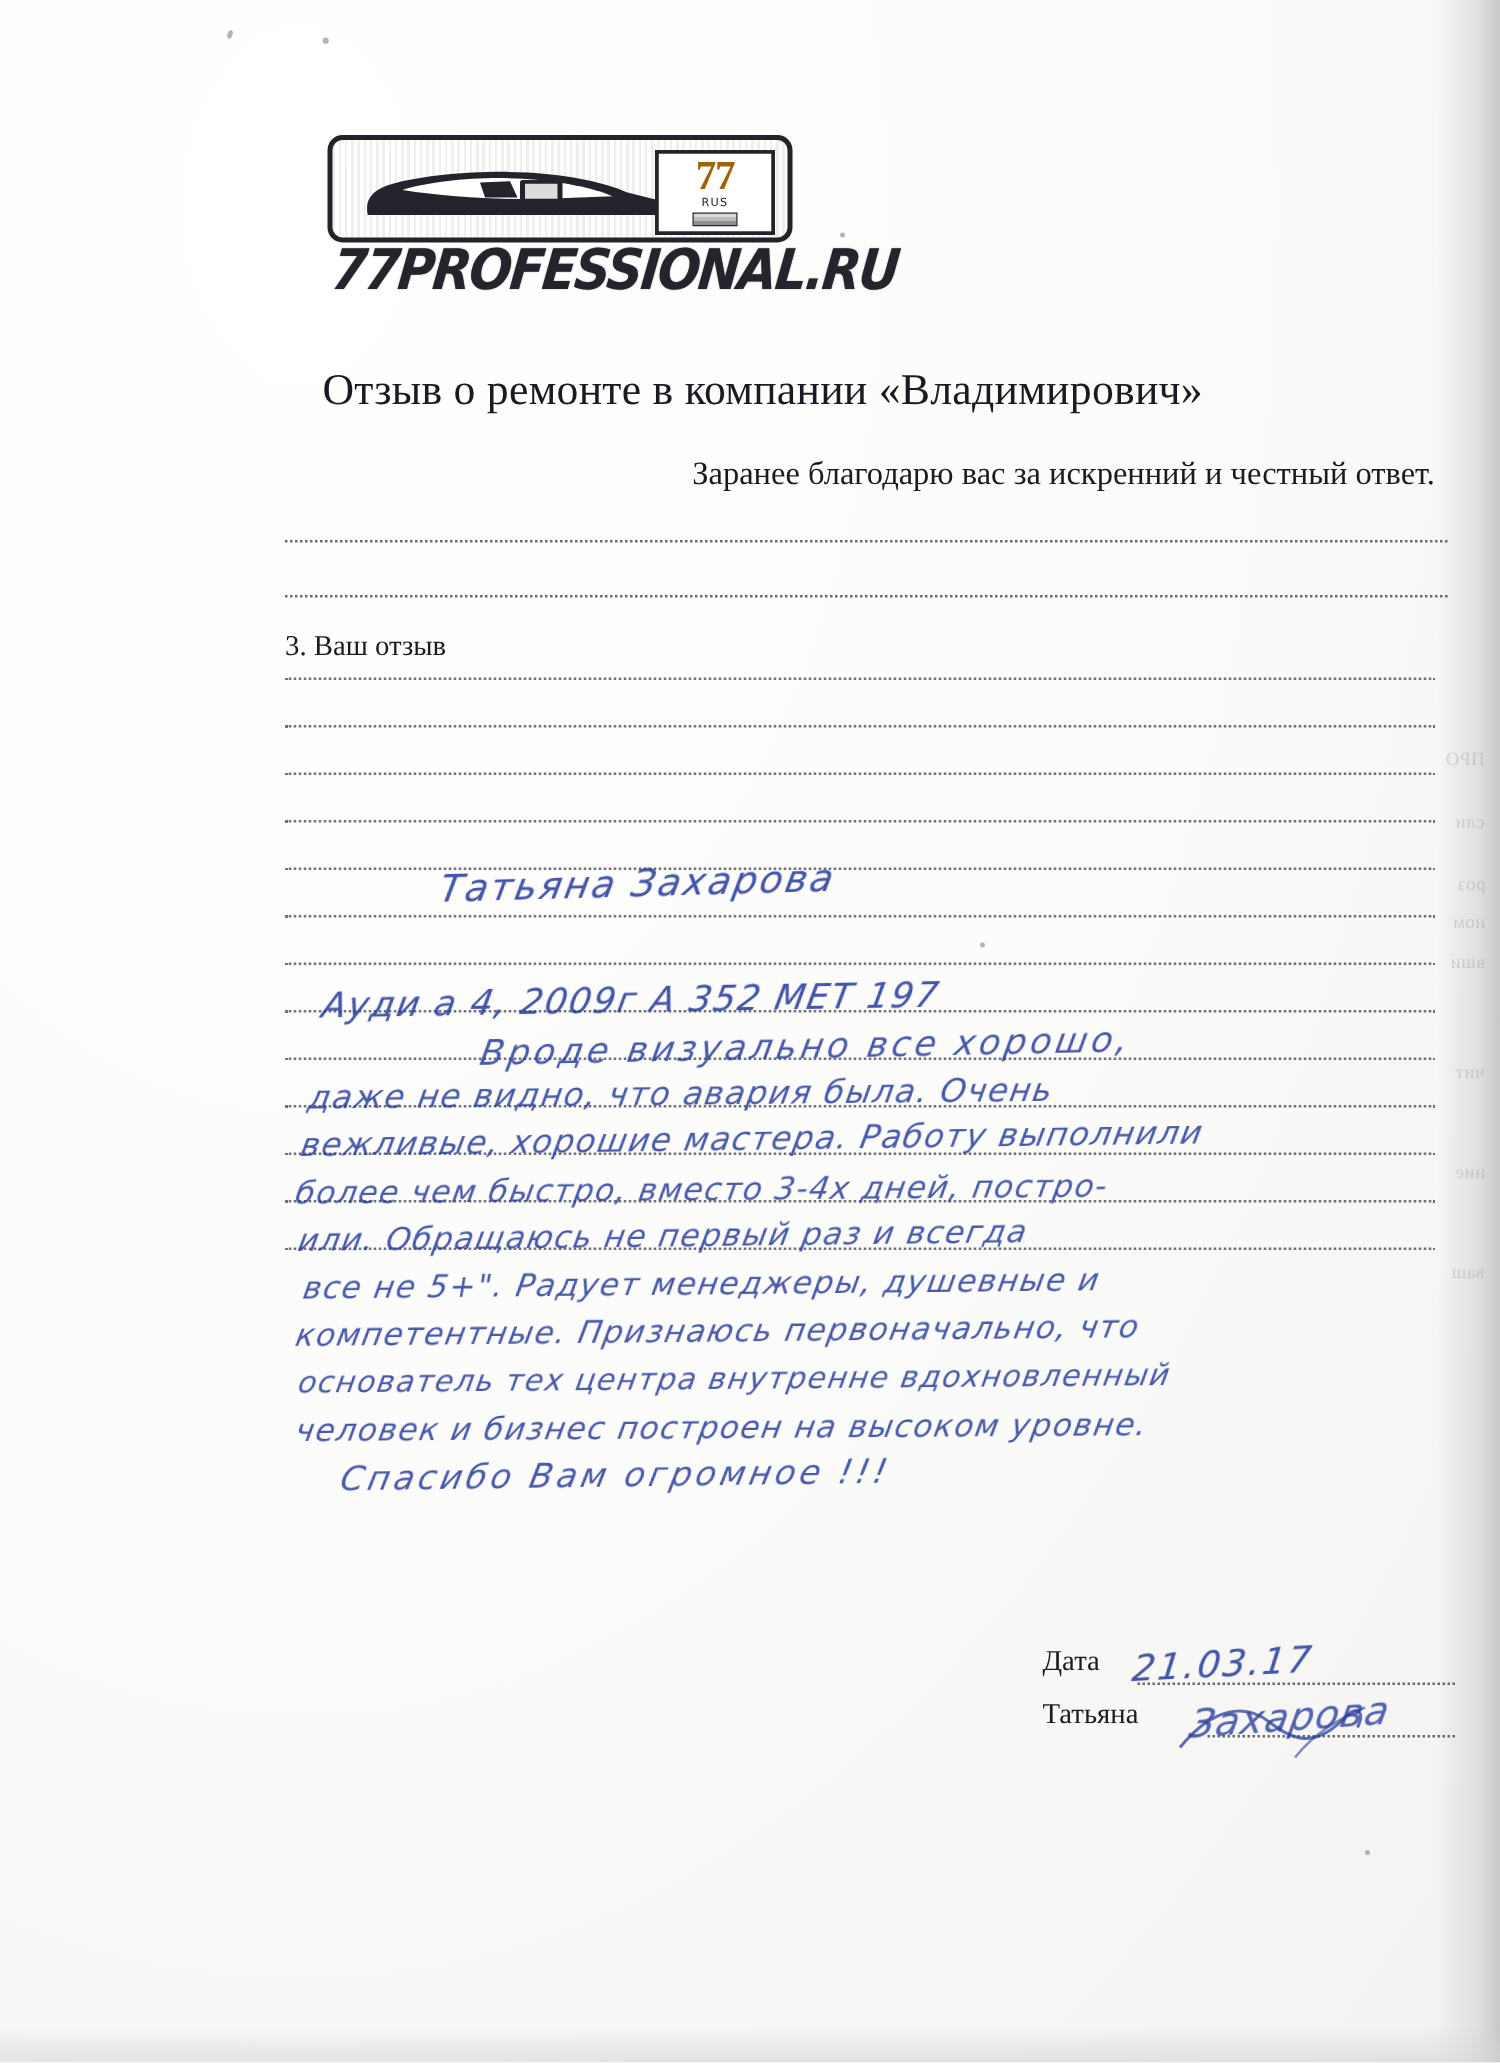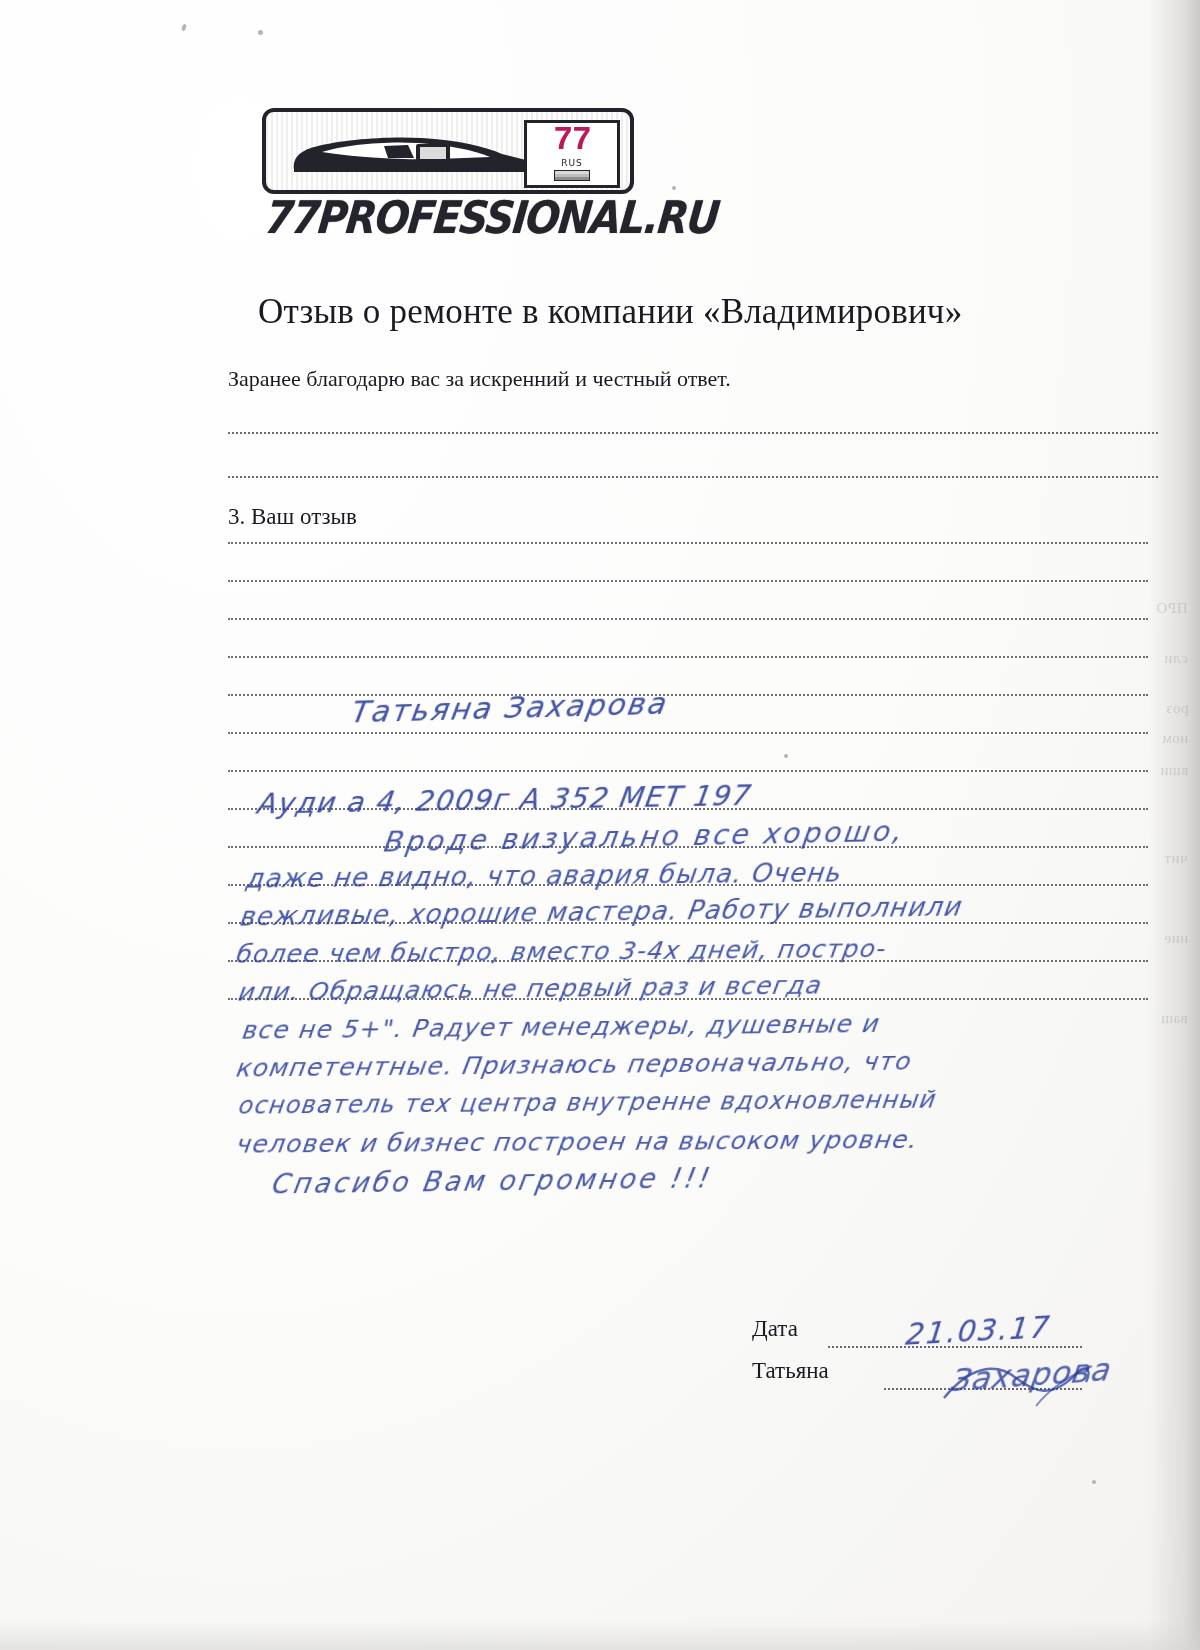--- a/index.html
+++ b/index.html
@@ -87,26 +87,26 @@
     width: 96px; height: 68px;
     border: 3px solid #23232b;
     box-sizing: border-box;
     background: #fff;
     display: flex;
     flex-direction: column;
     align-items: center;
     justify-content: flex-start;
   }
   .stamp-77 .num {
-    font-family: Liberation Mono, monospace;
+    font-family: Liberation Serif, serif;
     font-weight: bold;
     font-size: 33px;
     line-height: 32px;
     letter-spacing: -1px;
-    color: #be185d;
+    color: #a16207;
     margin-top: 2px;
   }
   .stamp-77 .rus {
     font-family: "DejaVu Sans", sans-serif;
     font-size: 9px;
     letter-spacing: 1px;
     color: #23232b;
     margin-top: 1px;
   }
   .stamp-77 .flag {
@@ -153,22 +153,23 @@
     line-height: 36px;
     text-align: justify;
     text-justify: inter-word;
     letter-spacing: .1px;
     white-space: normal;
   }
   p.para.indent { text-indent: 10px; }
 
   .thanks {
     margin: 0 0 14px 0;
-    font-size: 22px;
+    font-size: 26px;
     line-height: 34px;
+    text-align: right;
   }
 
   
   .q-row {
     position: relative;
     font-size: 23px;
     line-height: 34px;
     margin-bottom: 6px;
     white-space: nowrap;
   }
@@ -189,21 +190,21 @@
   .blank-line {
     height: 0;
     border-bottom: 2.5px dotted #3a3a44;
     opacity: .72;
     margin-top: 36px;
   }
 
   
   .footer {
     position: absolute;
-    left: 752px;
+    left: 834px;
     top: 1316px;
     width: 330px;
     font-size: 23px;
   }
   .footer .f-row {
     position: relative;
     height: 42px;
     white-space: nowrap;
   }
   .footer .f-dots {

